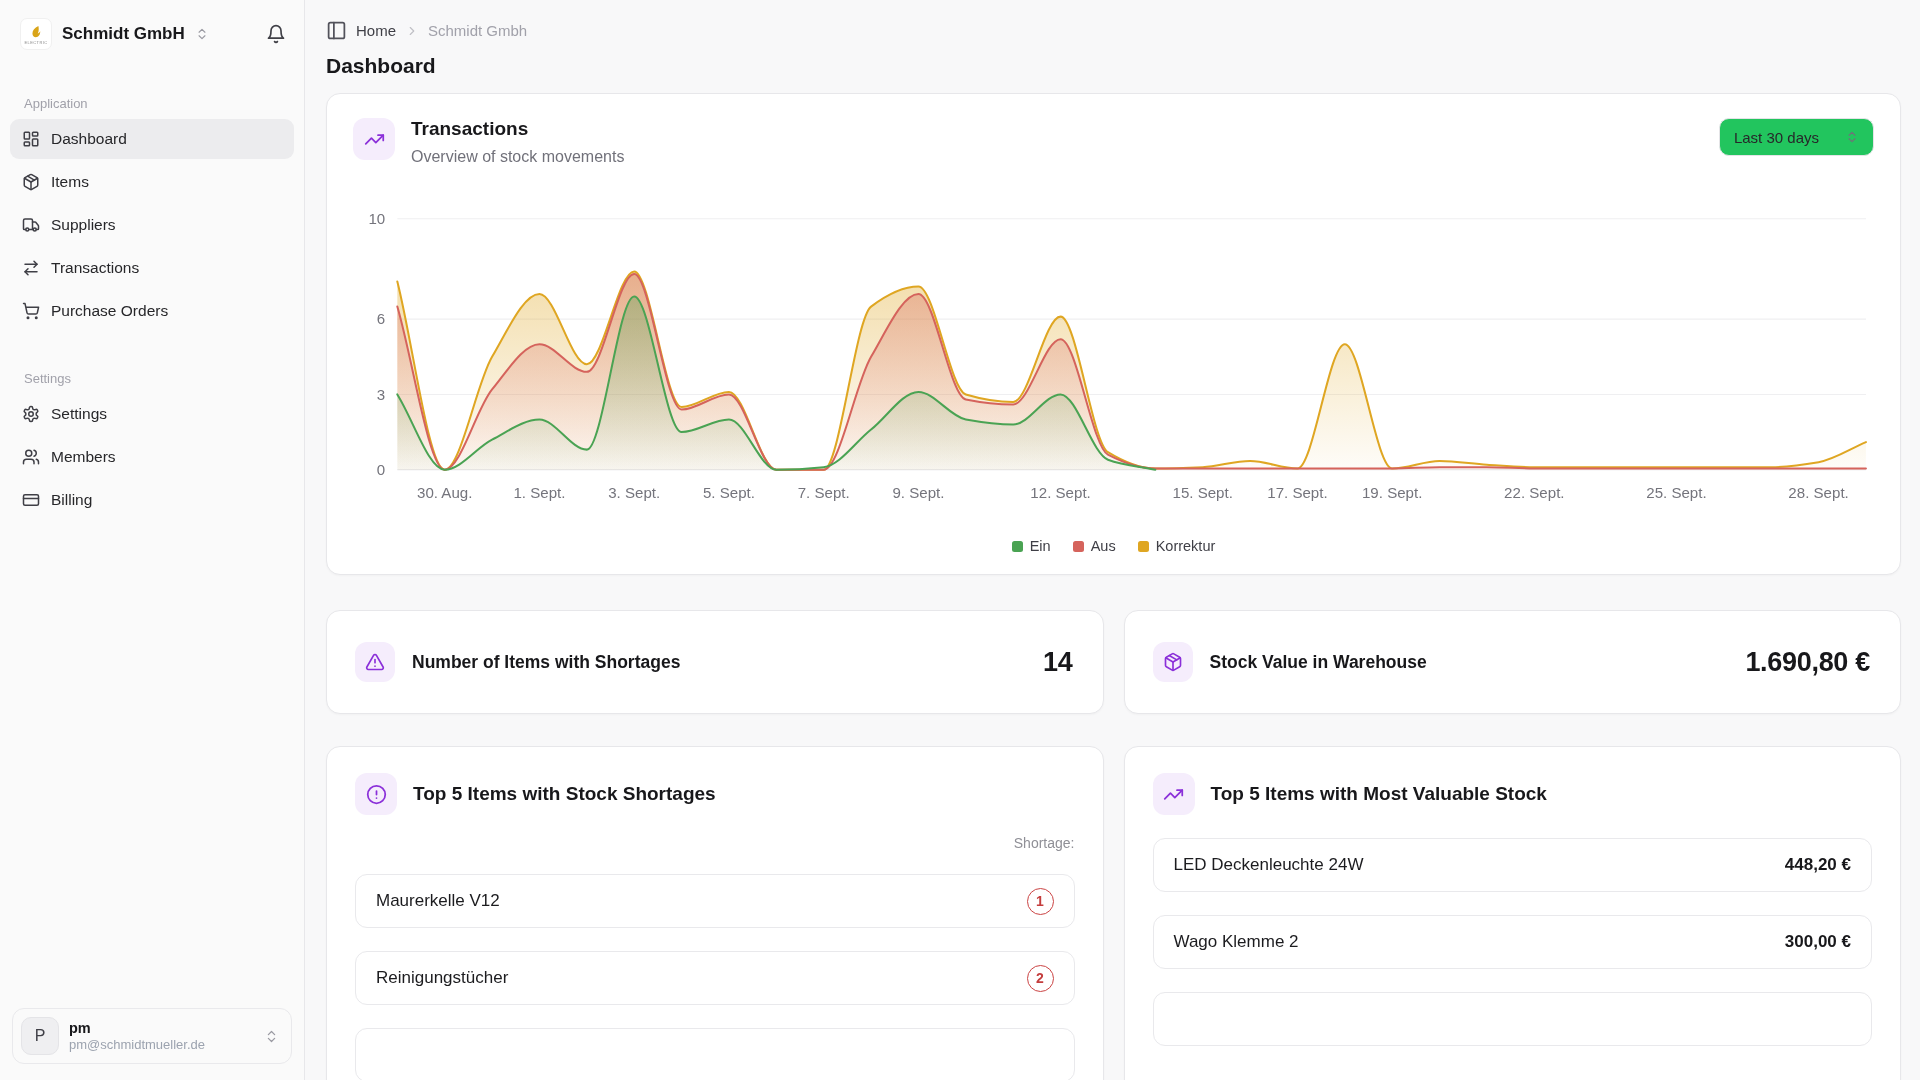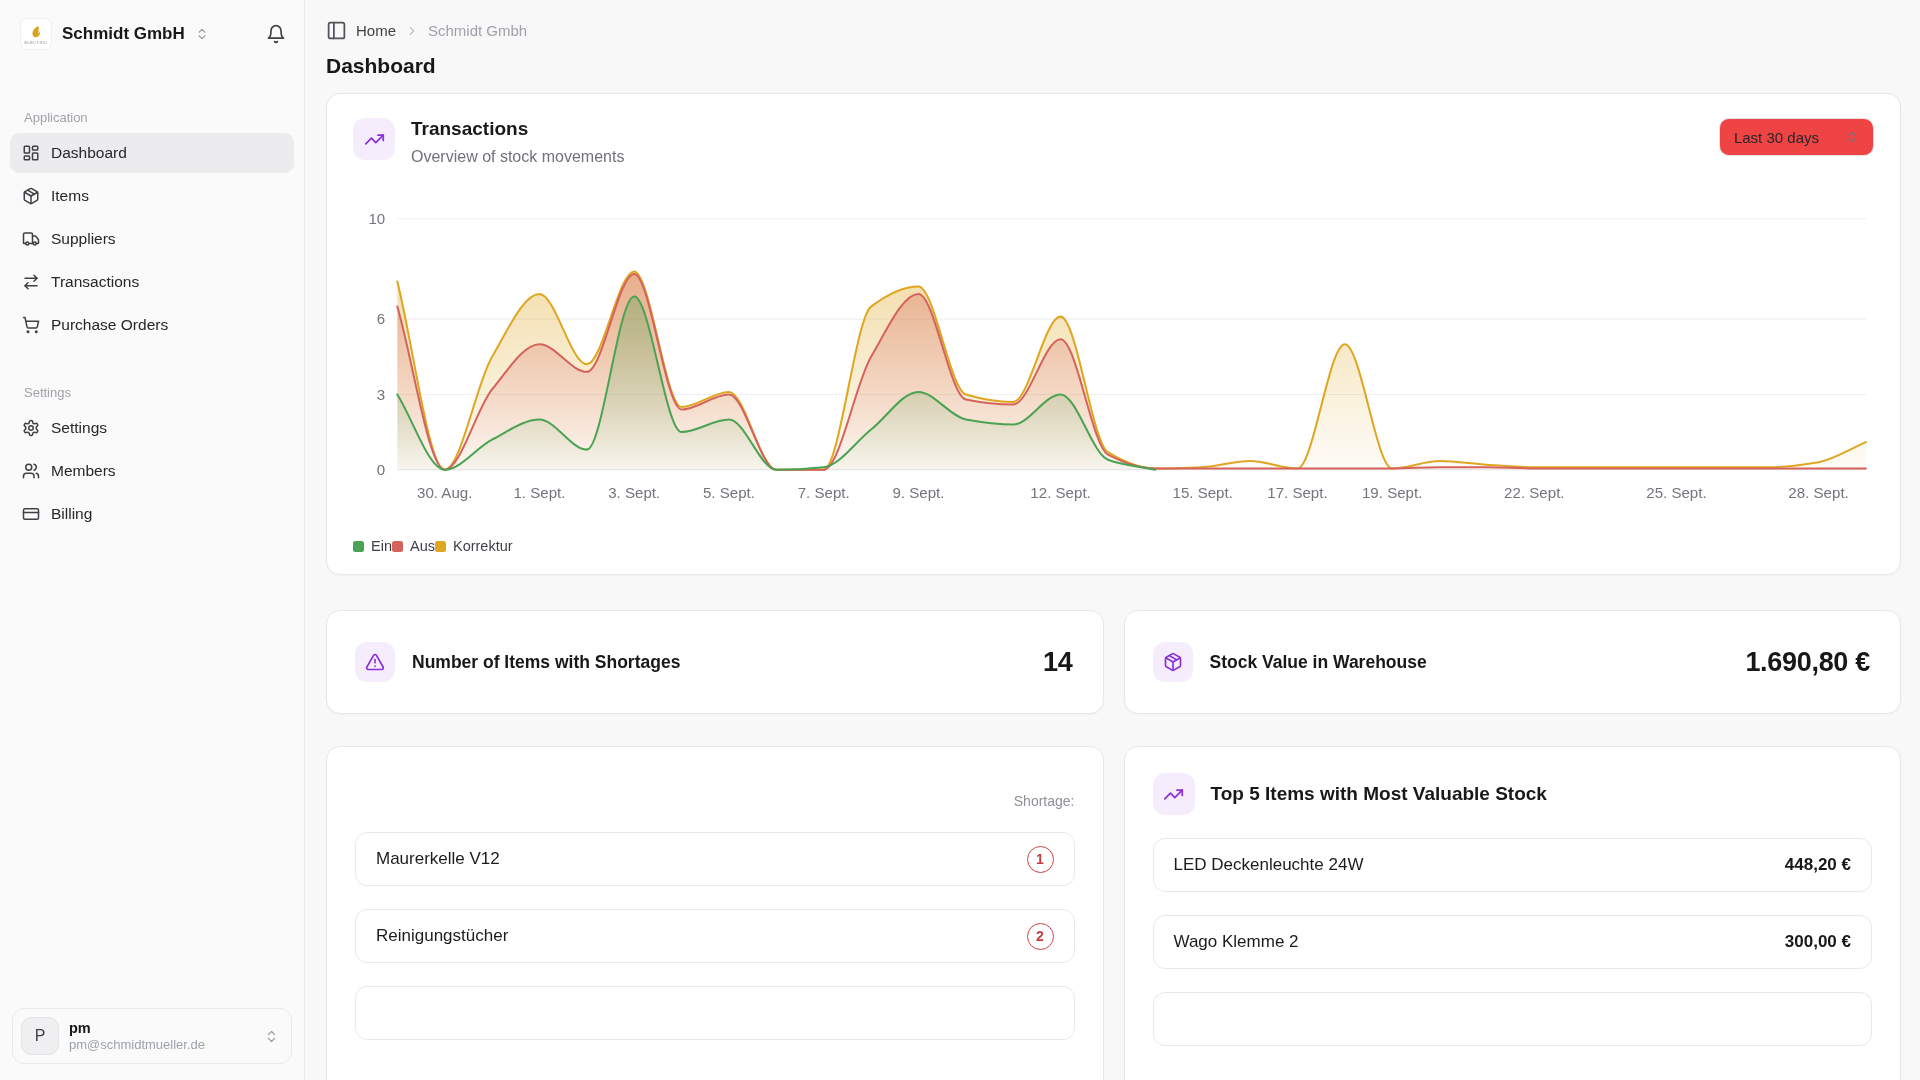--- a/index.html
+++ b/index.html
@@ -11,21 +11,21 @@
              border-right:1px solid #e7e7ea; display:flex; flex-direction:column; }
   .side-header { display:flex; align-items:center; padding:18px 18px 0 20px; gap:10px; }
   .logo-box { width:32px; height:32px; border-radius:7px; background:#fff; border:1px solid #f0f0f0;
               display:flex; flex-direction:column; align-items:center; justify-content:center; flex:0 0 auto; }
   .logo-caption { font-size:4px; color:#8a8a8a; letter-spacing:.4px; margin-top:1px; }
   .company-name { font-size:17px; font-weight:700; color:#18181b; }
   .chev-ud { color:#9a9aa2; display:inline-flex; }
   .side-header .spacer { flex:1; }
   .bell { color:#3f3f46; display:inline-flex; cursor:pointer; }
 
-  .nav { margin-top:60px; }
+  .nav { margin-top:46px; }
   .nav-section-label { font-size:13px; color:#a1a1aa; padding:0 0 8px 24px; }
   .nav-section + .nav-section { margin-top:40px; }
   .nav-item { display:flex; align-items:center; gap:11px; height:40px; margin:0 10px 3px 10px;
               padding:0 12px; border-radius:9px; cursor:pointer; }
   .nav-item.active { background:#ececee; }
   .nav-item .nico { color:#3f3f46; display:inline-flex; flex:0 0 auto; }
   .nav-item .nlabel { font-size:15.5px; color:#27272a; }
 
   .side-footer { margin-top:auto; margin:auto 12px 16px 12px; }
   .user-card { display:flex; align-items:center; gap:10px; border:1px solid #e9e9ec; border-radius:12px;
@@ -48,27 +48,27 @@
   .card { background:#fff; border:1px solid #e7e7ea; border-radius:14px; box-shadow:0 1px 2px rgba(0,0,0,.03); }
 
   .tx-card { margin-top:15px; padding:24px 26px 16px 26px; }
   .tx-head { display:flex; align-items:flex-start; }
   .chip { width:42px; height:42px; border-radius:12px; background:#f5edfc; color:#8b30d9;
           display:flex; align-items:center; justify-content:center; flex:0 0 auto; }
   .tx-titles { margin-left:16px; }
   .tx-title { font-size:19px; font-weight:700; color:#18181b; }
   .tx-sub { font-size:16px; color:#71717a; margin-top:8px; }
   .range-select { margin-left:auto; display:flex; align-items:center; gap:26px; height:38px; padding:0 14px;
-                  border:1px solid #e4e4e7; border-radius:10px; background:#ef4444; cursor:pointer; }
+                  border:1px solid #e4e4e7; border-radius:10px; background:#22c55e; cursor:pointer; }
   .range-select .rlabel { font-size:15px; color:#27272a; }
   .range-select .chev-ud { color:#71717a; }
 
   .chart-wrap { margin-top:16px; }
   .chart-svg { display:block; width:100%; height:352px; }
-  .legend { display:flex; justify-content:flex-start; align-items:center; margin-top:4px; padding-bottom:4px; }
+  .legend { display:flex; justify-content:center; align-items:center; gap:22px; margin-top:4px; padding-bottom:4px; }
   .legend-item { display:flex; align-items:center; gap:7px; }
   .legend-swatch { width:11px; height:11px; border-radius:2.5px; }
   .legend-label { font-size:14.5px; color:#3f3f46; }
 
   .stats-row { display:flex; gap:20px; margin-top:35px; }
   .stat-card { flex:1; height:104px; display:flex; align-items:center; padding:0 30px 0 28px; gap:17px; }
   .stat-label { flex:1; font-size:17.5px; font-weight:600; color:#18181b; }
   .stat-value { font-size:27px; font-weight:700; letter-spacing:-0.3px; }
 
   .lists-row { display:flex; gap:20px; margin-top:32px; }
@@ -355,20 +355,30 @@
             <path d="M12 22V12"></path>
           </svg>
       </div>
       <div class="stat-label">Stock Value in Warehouse</div>
       <div class="stat-value">1.690,80 €</div>
     </div>
   </div>
 
   <div class="lists-row">
     <div class="card list-card">
+      <div class="list-head">
+        <div class="chip">
+          <svg width="21" height="21" viewBox="0 0 24 24" fill="none" stroke="currentColor" stroke-width="2" stroke-linecap="round" stroke-linejoin="round">
+              <circle cx="12" cy="12" r="10"></circle>
+              <line x1="12" x2="12" y1="8" y2="12"></line>
+              <line x1="12" x2="12.01" y1="16" y2="16"></line>
+            </svg>
+        </div>
+        <div class="list-title">Top 5 Items with Stock Shortages</div>
+      </div>
       <div class="col-header">Shortage:</div>
       <div class="item-row">
         <span class="item-name">Maurerkelle V12</span>
         <span class="shortage-badge">1</span>
       </div>
       <div class="item-row">
         <span class="item-name">Reinigungstücher</span>
         <span class="shortage-badge">2</span>
       </div>
       <div class="item-row"></div>

